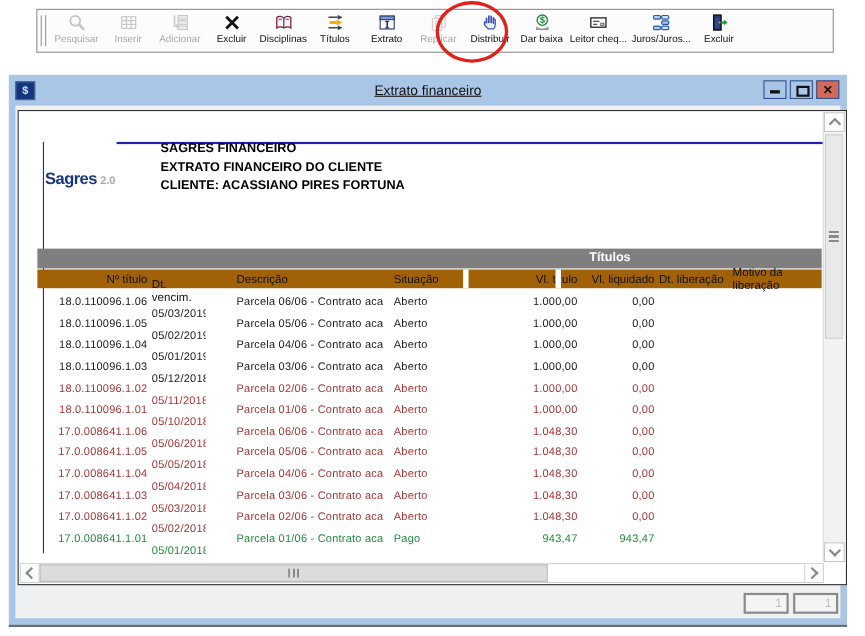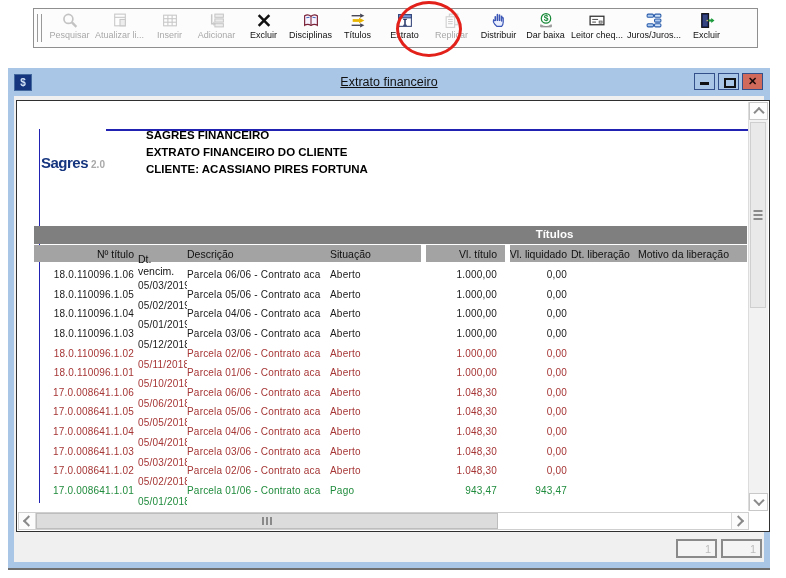--- a/index.html
+++ b/index.html
@@ -54,29 +54,29 @@
   .hline{position:absolute;left:88px;top:27px;right:0;height:2px;background:#2121b2;}
   .logo{position:absolute;left:23px;top:52px;white-space:nowrap;}
   .logo .nm{font-weight:bold;font-size:15px;color:#16357f;letter-spacing:-0.5px;}
   .logo .vr{font-weight:bold;font-size:10px;color:#a9a9a9;margin-left:3px;}
   .rheader{position:absolute;left:128px;top:25px;font-weight:bold;font-size:11.5px;
     line-height:17px;color:#000;white-space:pre-line;}
   .table{position:absolute;left:16px;right:2px;top:0;bottom:0;}
   .band-title{position:absolute;left:0;right:0;top:124px;height:18px;background:#7f7f7f;}
   .band-title .tt{position:absolute;left:73%;top:2px;transform:translateX(-50%);
     color:#fff;font-weight:bold;font-size:11.5px;}
-  .band-cols{position:absolute;left:0;right:0;top:143px;height:17px;background:#a3a3a3;
+  .band-cols{position:absolute;left:0;right:0;top:143px;height:17px;background:#a16207;
     display:flex;align-items:center;font-size:10.5px;color:#111;}
   .band-cols .gap{position:absolute;top:0;bottom:0;width:5px;background:#fff;}
   .gap1{left:387px;} .gap2{left:471px;}
   .table-rows{position:absolute;left:0;right:0;top:163px;}
   .trow{display:flex;align-items:center;height:19.6px;font-size:10px;letter-spacing:0.2px;white-space:nowrap;}
   .c-num{width:100px;text-align:right;overflow:hidden;}
   .c-date{width:53px;padding-left:4px;box-sizing:border-box;overflow:hidden;margin-top:22px;}
-  .c-desc{width:143px;overflow:hidden;}
+  .c-desc{width:143px;overflow:hidden;margin-left:28px;}
   .c-sit{width:60px;overflow:hidden;}
   .c-vlt{width:107px;text-align:right;overflow:hidden;}
   .c-vll{width:70px;text-align:right;overflow:hidden;}
   .c-dtlib{width:67px;padding-left:4px;box-sizing:border-box;overflow:hidden;}
   .c-motivo{flex:1;padding-left:4px;box-sizing:border-box;overflow:hidden;}
   
   .vscroll{position:absolute;top:1px;right:1px;width:19px;bottom:20px;
     background:#f2f2f2;border-left:1px solid #dcdcdc;}
   .vs-btn{position:absolute;left:0;right:0;height:18px;background:#fdfdfd;
     border:1px solid #c8c8c8;box-sizing:border-box;}
@@ -117,30 +117,20 @@
           <svg viewBox="0 0 16 16">
             <circle cx="6.5" cy="6.5" r="4.2" fill="none" stroke="#808080" stroke-width="1.6"></circle>
             <line x1="9.8" y1="9.8" x2="14" y2="14" stroke="#808080" stroke-width="2.2"></line>
           </svg>
         </span>
         <span class="lb">Pesquisar</span>
       </div>
       <div class="tb-btn disabled">
         <span class="ic">
           <svg viewBox="0 0 16 16">
-            <rect x="3" y="2" width="10" height="11" fill="#fff" stroke="#888"></rect>
-            <line x1="3" y1="5" x2="13" y2="5" stroke="#888"></line>
-            <rect x="8" y="7" width="5" height="6" fill="#ddd" stroke="#888"></rect>
-          </svg>
-        </span>
-        <span class="lb">Atualizar li...</span>
-      </div>
-      <div class="tb-btn disabled">
-        <span class="ic">
-          <svg viewBox="0 0 16 16">
             <rect x="2" y="3" width="12" height="10" fill="#fff" stroke="#888"></rect>
             <line x1="2" y1="6.3" x2="14" y2="6.3" stroke="#888"></line>
             <line x1="2" y1="9.6" x2="14" y2="9.6" stroke="#888"></line>
             <line x1="6" y1="3" x2="6" y2="13" stroke="#888"></line>
             <line x1="10" y1="3" x2="10" y2="13" stroke="#888"></line>
           </svg>
         </span>
         <span class="lb">Inserir</span>
       </div>
       <div class="tb-btn disabled">

